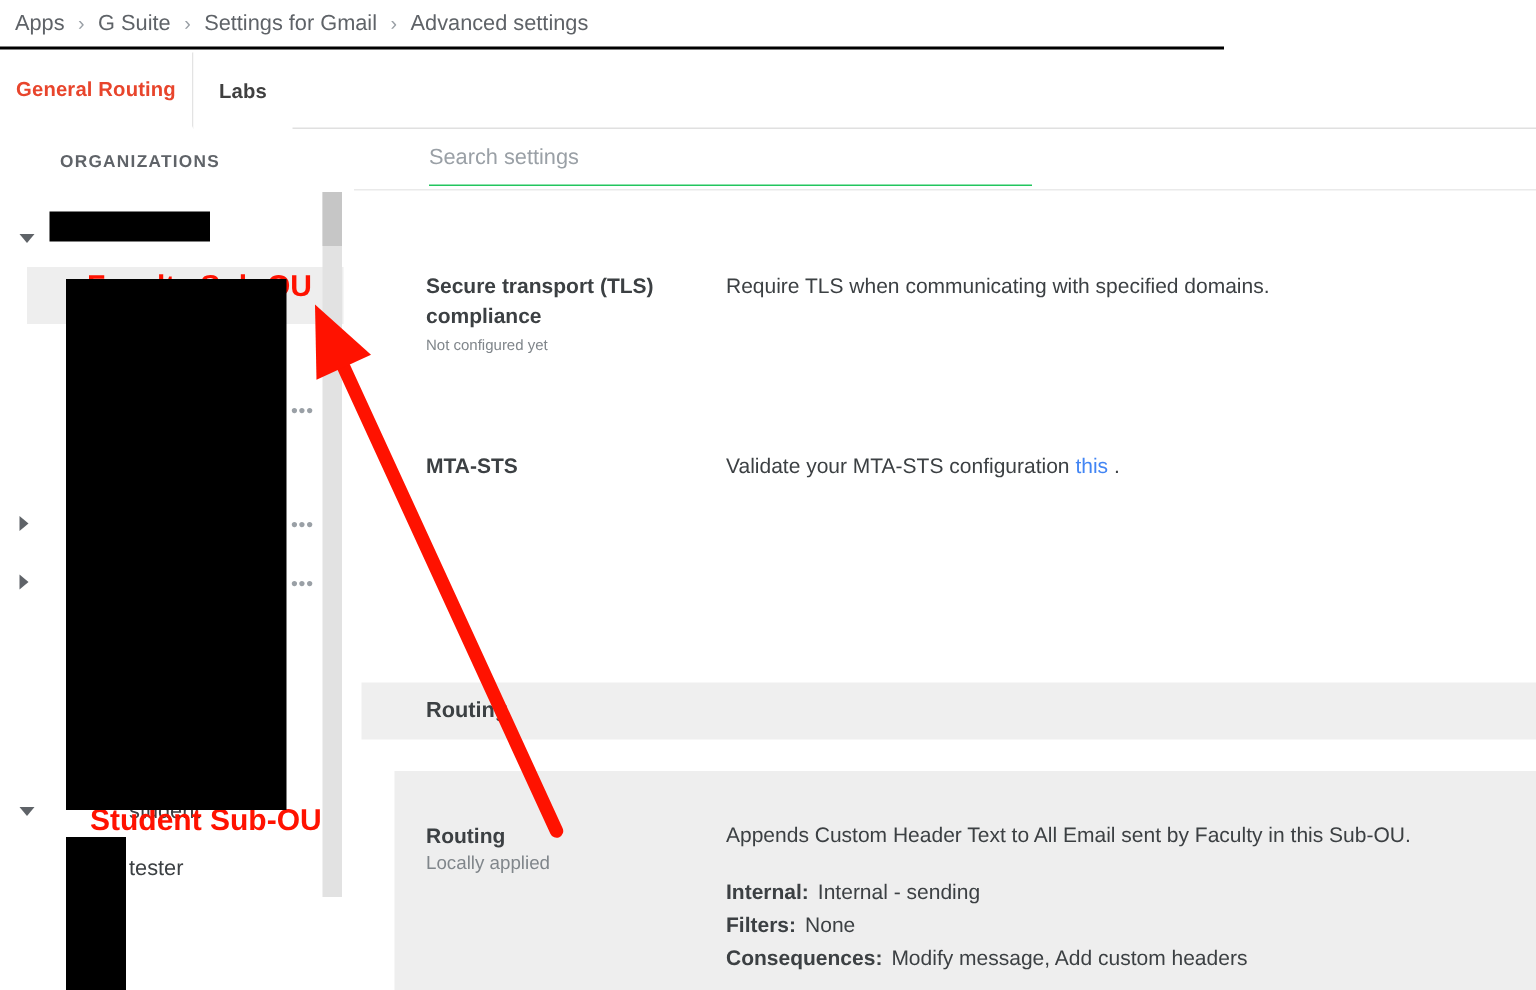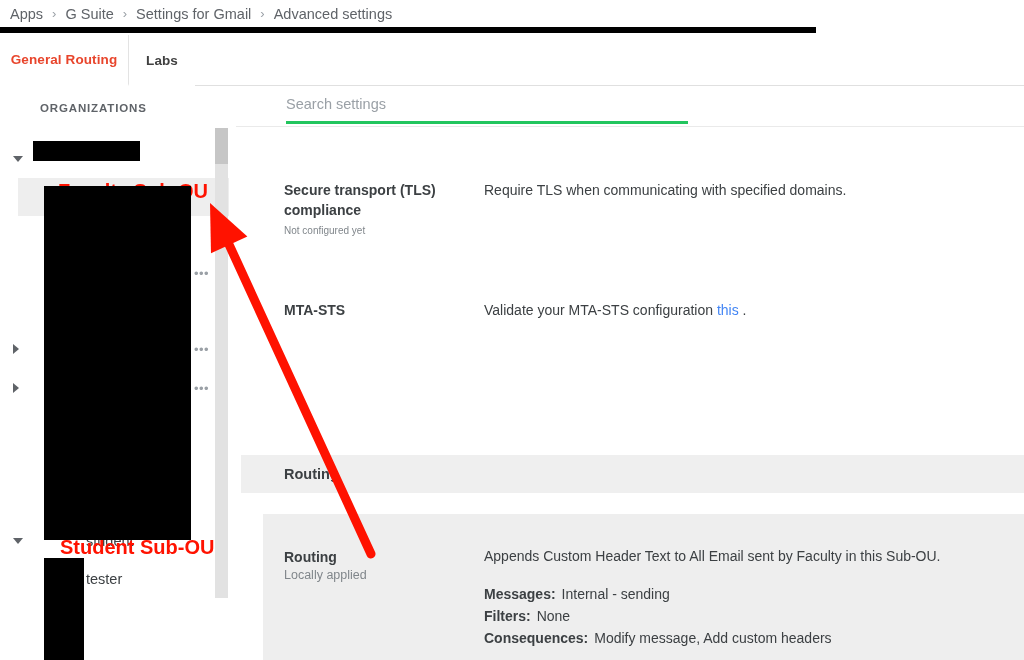--- a/index.html
+++ b/index.html
@@ -19,21 +19,21 @@
   
   .breadcrumb {
     position: absolute;
     left: 0; top: 0;
     width: 816px; height: 33px;
     display: flex;
     align-items: center;
     padding-left: 10px;
     font-size: 14.5px;
     color: #5f6368;
-    border-bottom: 6px solid #000000;
+    border-bottom: 2px solid #000000;
   }
   .crumb { color: #5f6368; white-space: nowrap; }
   .crumb-sep {
     color: #9aa0a6;
     font-size: 13px;
     margin: 0 9px;
     display: inline-block;
   }
 
   
@@ -157,21 +157,21 @@
   }
   .search-wrap {
     position: absolute;
     left: 50px; top: 4px;
     width: 402px; height: 36px;
   }
   .search-input {
     width: 402px;
     height: 34px;
     border: none;
-    border-bottom: 3px solid #22c55e;
+    border-bottom: 1px solid #22c55e;
     outline: none;
     font-size: 14.5px;
     color: #3c4043;
     font-family: "Liberation Sans", sans-serif;
     background: transparent;
     padding: 0 0 4px 0;
   }
   .search-input::placeholder { color: #9aa0a6; }
   .head-divider {
     position: absolute;
@@ -350,21 +350,21 @@
     </div>
 
     <div class="section-bar">
       <span class="section-bar-title">Routing</span>
     </div>
 
     <div class="routing-card">
       <div class="rc-title">Routing</div>
       <div class="rc-sub">Locally applied</div>
       <div class="rc-desc">Appends Custom Header Text to All Email sent by Faculty in this Sub-OU.</div>
-      <div class="rc-line" style="top:72px;"><b>Messages:</b><span class="v">Internal - sending</span></div>
+      <div class="rc-line" style="top:72px;"><b>Internal:</b><span class="v">Internal - sending</span></div>
       <div class="rc-line" style="top:94px;"><b>Filters:</b><span class="v">None</span></div>
       <div class="rc-line" style="top:116px;"><b>Consequences:</b><span class="v">Modify message, Add custom headers</span></div>
     </div>
   </div>
 
   <svg id="anno-arrow" viewBox="0 0 1024 660">
       <line x1="371" y1="554" x2="229.17842099660072" y2="244.81134018513572" stroke="#ff1200" stroke-width="9" stroke-linecap="round"></line>
       <polygon points="210,203 210.99957743784606,253.14978409670124 247.35726455535539,236.4728962735702" fill="#ff1200"></polygon>
     </svg>
   <div id="anno-labels">

